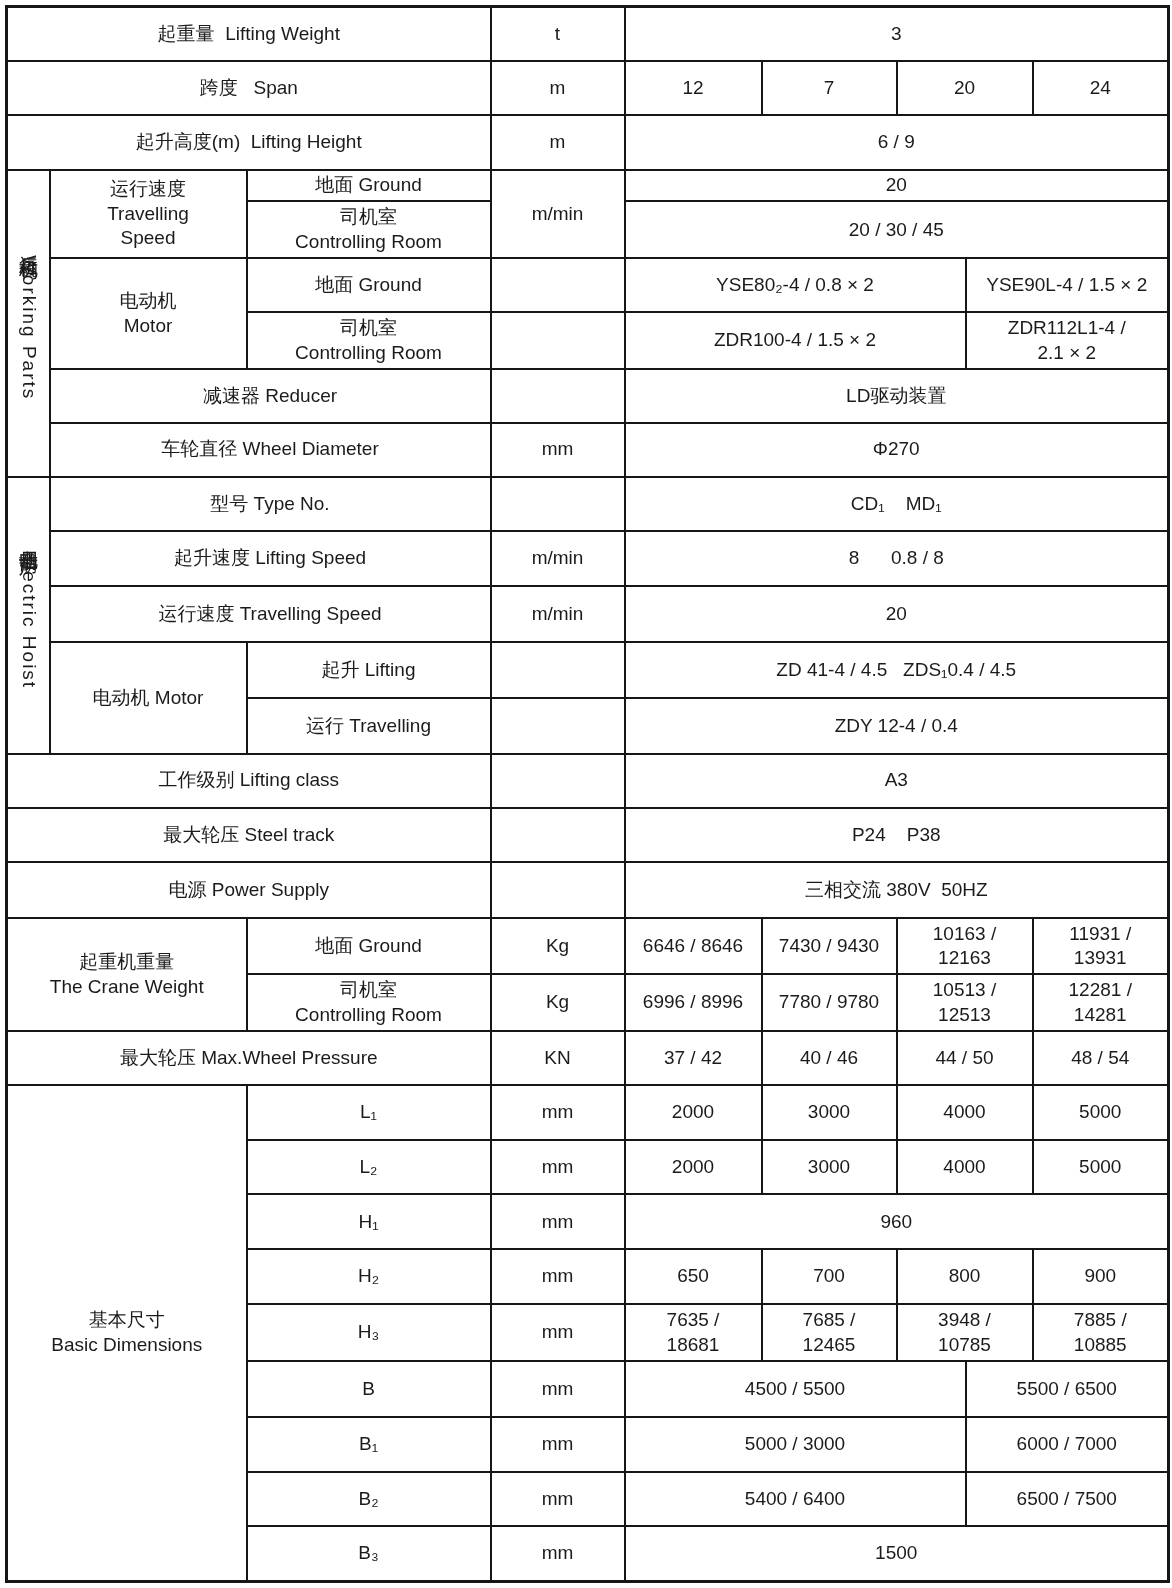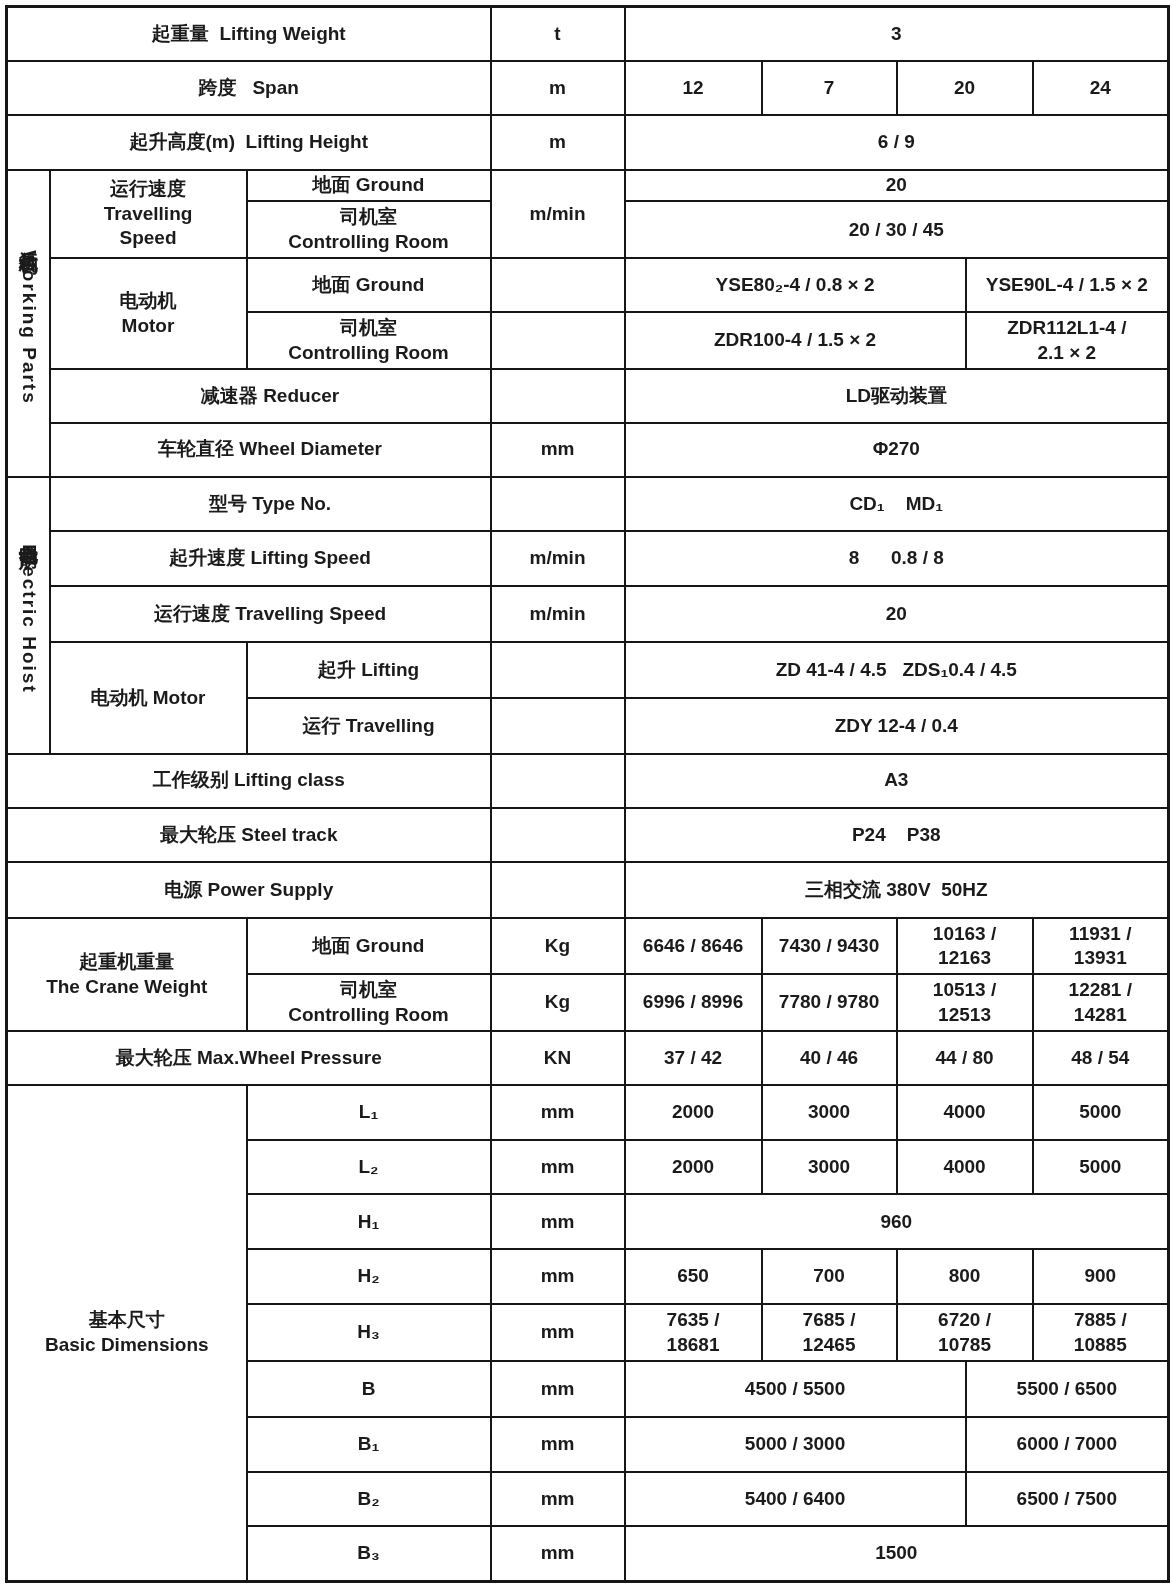--- a/index.html
+++ b/index.html
@@ -15,21 +15,20 @@
     box-sizing: border-box;
     padding: 5px;
     background: #ffffff;
   }
   table.spec {
     border-collapse: collapse;
     table-layout: fixed;
     width: 1162px;
     height: 1578px;
     border: 3px solid #161616;
-    font-weight: bold;
   }
   table.spec td {
     border: 2px solid #161616;
     text-align: center;
     vertical-align: middle;
     padding: 1px 3px;
     font-size: 19px;
     line-height: 1.3;
     white-space: pre-wrap;
     overflow: hidden;
@@ -209,21 +208,21 @@
 12513</td>
     <td>12281 /
 14281</td>
   </tr>
 
   <tr class="r53">
     <td colspan="3">最大轮压 Max.Wheel Pressure</td>
     <td>KN</td>
     <td>37 / 42</td>
     <td>40 / 46</td>
-    <td colspan="2">44 / 80</td>
+    <td colspan="2">44 / 50</td>
     <td>48 / 54</td>
   </tr>
 
   <tr class="r54">
     <td colspan="2" rowspan="9">基本尺寸
 Basic Dimensions</td>
     <td>L₁</td>
     <td>mm</td>
     <td>2000</td>
     <td>3000</td>
@@ -255,21 +254,21 @@
     <td>900</td>
   </tr>
 
   <tr class="r56">
     <td>H₃</td>
     <td>mm</td>
     <td>7635 /
 18681</td>
     <td>7685 /
 12465</td>
-    <td colspan="2">6720 /
+    <td colspan="2">3948 /
 10785</td>
     <td>7885 /
 10885</td>
   </tr>
 
   <tr class="r55">
     <td>B</td>
     <td>mm</td>
     <td colspan="3">4500 / 5500</td>
     <td colspan="2">5500 / 6500</td>

